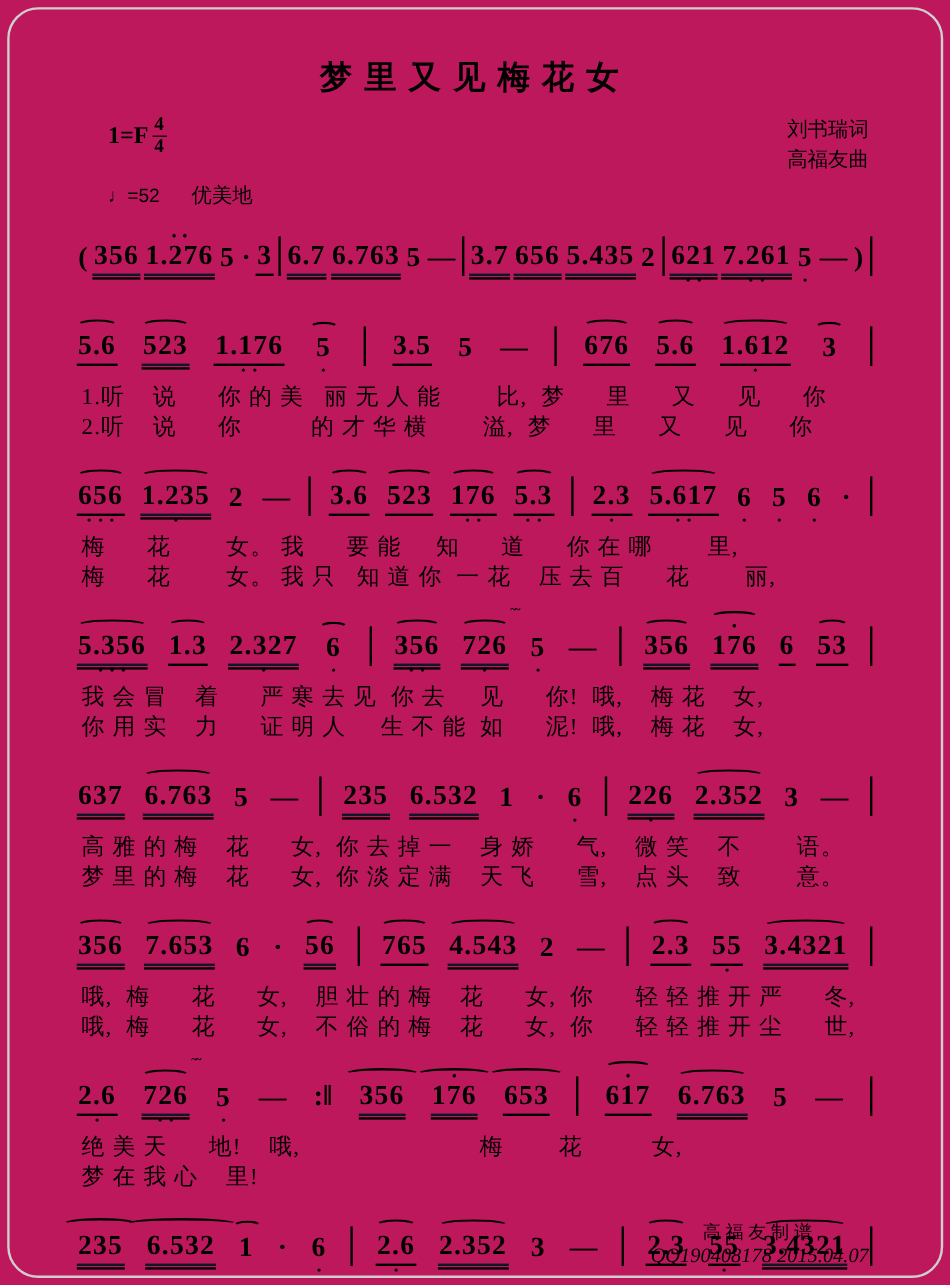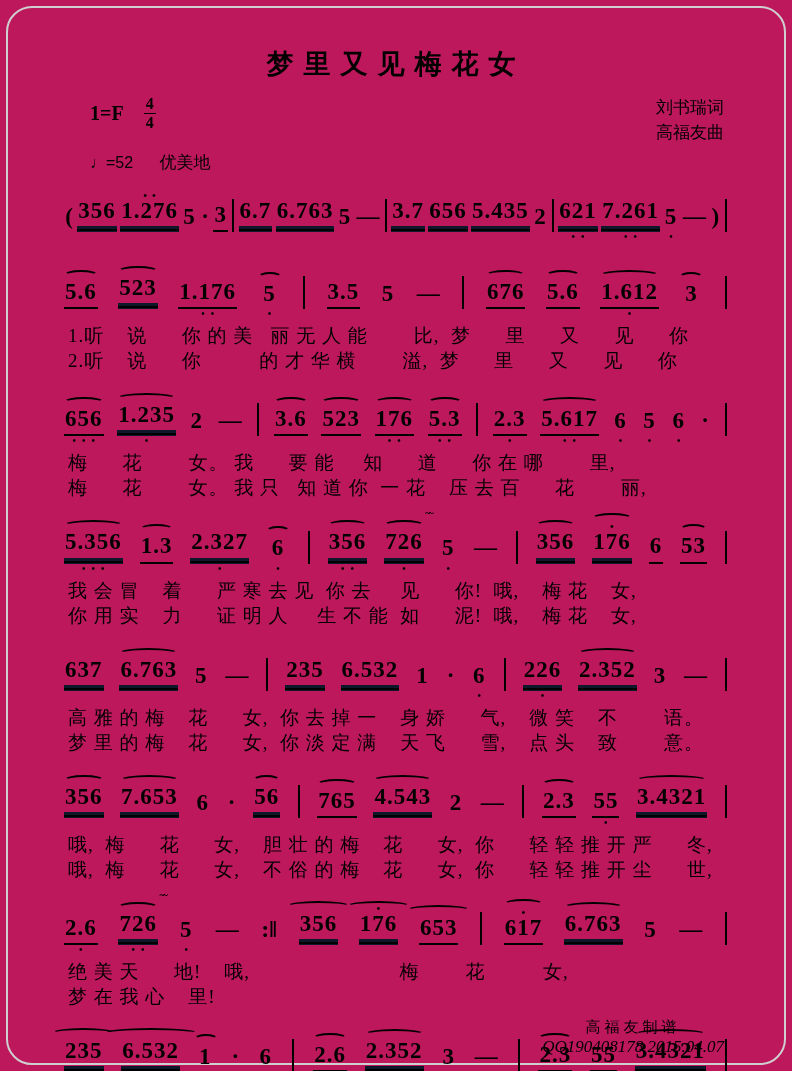--- a/index.html
+++ b/index.html
@@ -17,21 +17,21 @@
     border:2px solid #cfcfcf;border-radius:26px;
     pointer-events:none;
   }
   .content{position:absolute;left:64px;top:38px;width:664px;}
   .title{
     text-align:center;font-size:27px;font-weight:bold;
     letter-spacing:10px;margin:8px 0 14px 0;
   }
   .meta-row{display:flex;justify-content:space-between;align-items:flex-start;margin:0 0 8px 0;}
   .meta-left{padding-left:26px;}
-  .keyline{font-size:20px;font-weight:bold;display:flex;align-items:center;gap:20px;}
+  .keyline{font-size:20px;font-weight:bold;display:flex;align-items:center;gap:3px;}
   .timesig{display:inline-flex;flex-direction:column;align-items:center;line-height:1;font-size:16px;font-weight:bold;}
   .timesig .ts-top{border-bottom:1.5px solid #000;padding:0 2px 1px 2px;}
   .timesig .ts-bot{padding-top:1px;}
   .tempoline{font-size:16px;margin-top:20px;font-family:"Liberation Sans","DejaVu Sans",sans-serif;}
   .tempoline .expr{margin-left:22px;font-size:17px;}
   .credits{text-align:right;font-size:17px;line-height:1.45;padding-right:4px;}
   
   .system{margin-bottom:13px;}
   .notes-row{
     display:flex;align-items:flex-end;justify-content:space-between;
@@ -46,21 +46,21 @@
   }
   .arc.big{position:absolute;left:-30%;right:-30%;width:auto;bottom:1px;}
   .orn{position:absolute;right:-8px;top:-6px;font-size:10px;font-weight:bold;letter-spacing:-2px;}
   .hdots{font-size:11px;line-height:7px;height:7px;letter-spacing:5px;text-indent:5px;font-weight:bold;}
   .num{
     font-size:23px;font-weight:bold;line-height:1.05;letter-spacing:1px;
     display:inline-block;position:relative;padding:0 1px 3px 1px;
     white-space:nowrap;
   }
   .num.u1{border-bottom:2px solid #000;}
-  .num.u2{border-bottom:6px solid #0f172a;}
+  .num.u2{border-bottom:2px solid #0f172a;}
   .num.u2::after{content:"";position:absolute;left:0;right:0;bottom:-5px;height:2px;background:#000;}
   .below{height:14px;font-size:10px;line-height:9px;letter-spacing:6px;text-indent:6px;font-weight:bold;}
   .barline{width:2px;height:33px;background:#000;margin:0 1px 14px 1px;align-self:flex-end;}
   .tok.rep .num{letter-spacing:0;font-size:24px;}
   .tok.plain .num{letter-spacing:0;}
   .lyric-row{
     font-size:19px;line-height:25px;white-space:pre;
     margin-left:4px;letter-spacing:1px;
   }
   .footer{

